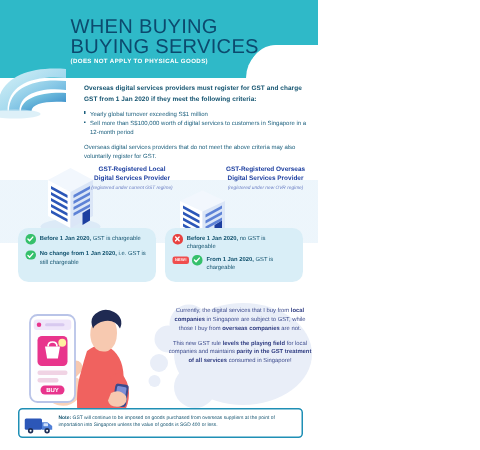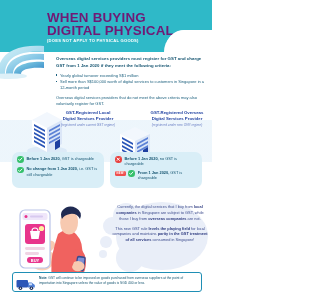--- a/index.html
+++ b/index.html
@@ -20,21 +20,21 @@
   .header:after{
     content:"";position:absolute;right:0;top:30px;width:46px;height:46px;
     background:#ffffff;border-top-right-radius:0;
     border-top-left-radius:18px;
   }
   .hdr-curve{
     position:absolute;right:0;top:30px;width:48px;height:24px;background:#ffffff;
     border-top-left-radius:22px;
   }
   .title1,.title2{
-    position:absolute;left:47px;color:#701a75;font-weight:bold;
+    position:absolute;left:47px;color:#0c4a6e;font-weight:normal;
     letter-spacing:.2px;line-height:1;
   }
   .title1{top:11px;font-size:13.4px;}
   .title2{top:24px;font-size:13.4px;}
   .subtitle{
     position:absolute;left:47px;top:38px;color:#ffffff;
     font-size:4.1px;font-weight:bold;letter-spacing:.25px;
   }
 
   
@@ -131,21 +131,21 @@
   .truck{position:absolute;left:3px;top:4px;}
 </style>
 </head>
 <body>
 
 <div class="poster">
 
   <div class="header">
     <div class="hdr-curve"></div>
     <div class="title1">WHEN BUYING</div>
-    <div class="title2">DIGITAL PHYSICAL</div>
+    <div class="title2">BUYING SERVICES</div>
     <div class="subtitle">(DOES NOT APPLY TO PHYSICAL GOODS)</div>
   </div>
 
   <div class="swoosh">
     <svg width="78" height="40" viewBox="0 0 78 40">
       <defs>
         <linearGradient id="gw1" x1="0" y1="0" x2="1" y2="1">
           <stop offset="0" stop-color="#8fd9e8"></stop>
             <stop offset="1" stop-color="#2b7fc4"></stop>
         </linearGradient>

